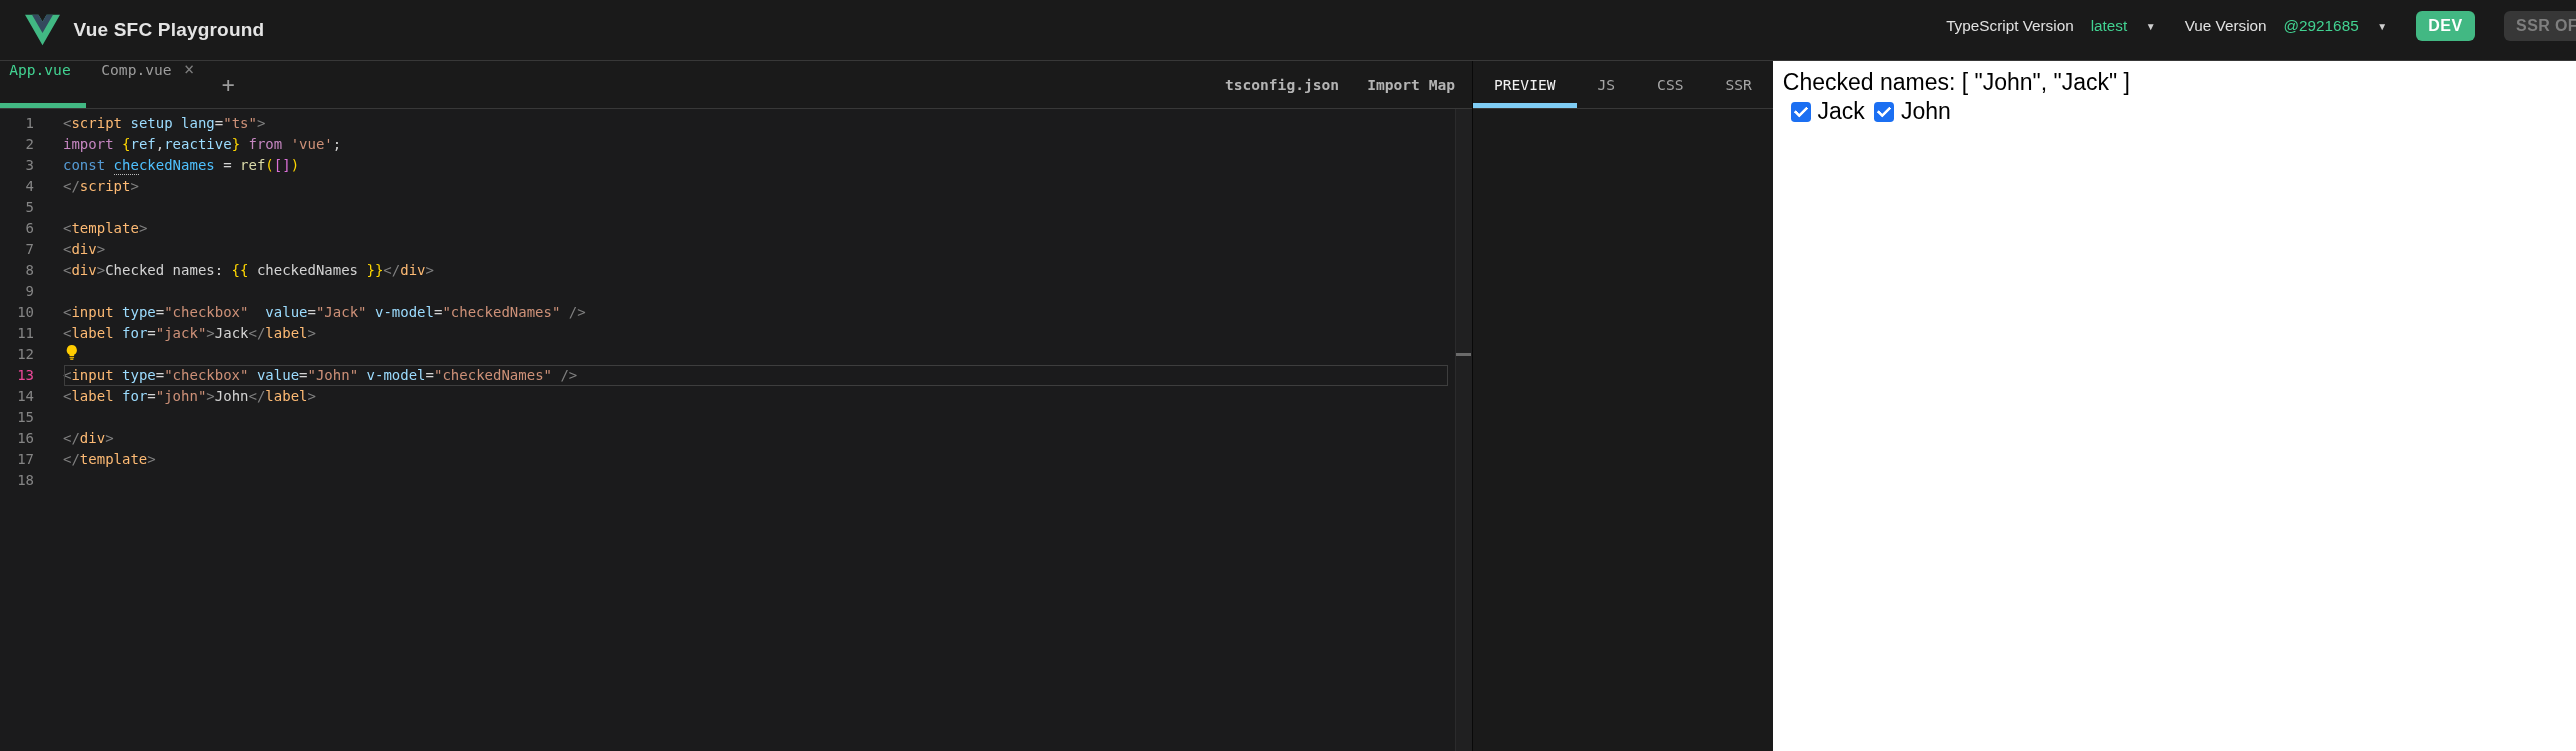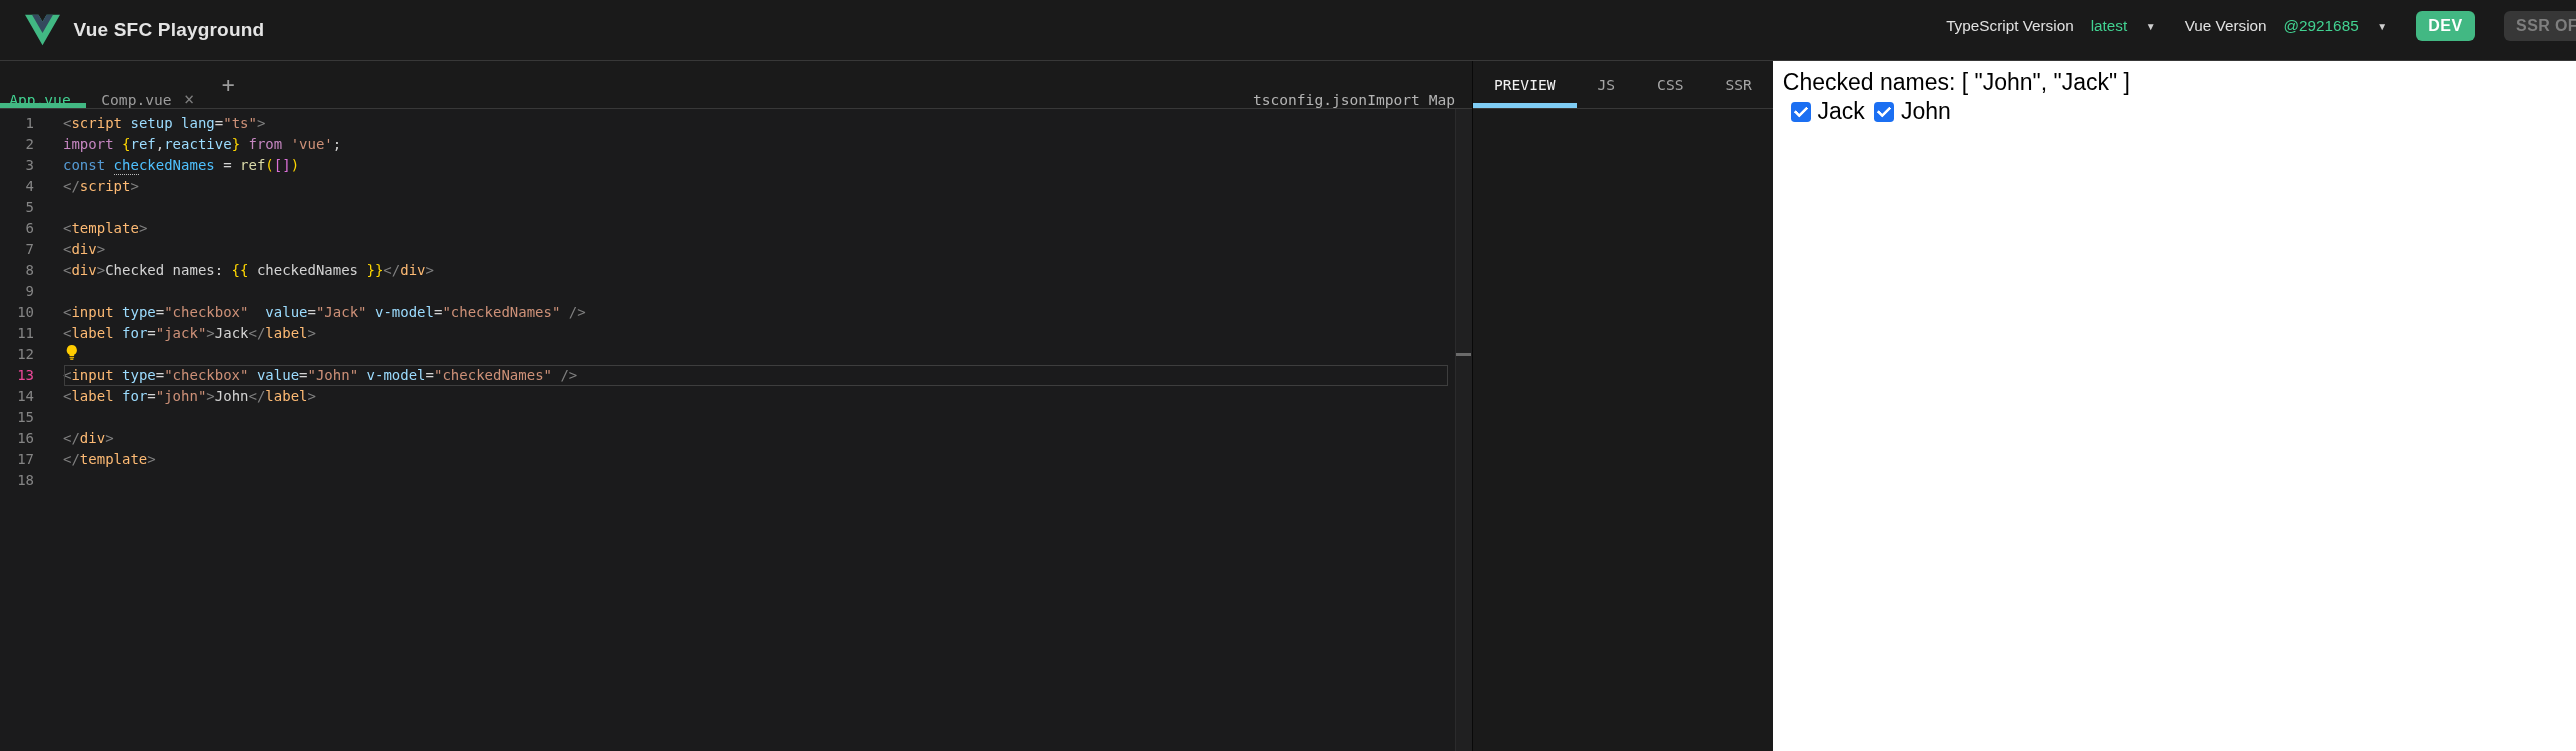--- a/index.html
+++ b/index.html
@@ -23,28 +23,28 @@
 
   
   .main { display:flex; height:699px; }
   .left-pane  { width:1472px; flex:none; display:flex; flex-direction:column; background:#1b1b1c; }
   .right-pane { flex:1; display:flex; flex-direction:row; background:#1a1a1a; border-left:0.8px solid #090909; }
 
   
   .tabbar { height:48px; flex:none; display:flex; align-items:stretch;
             border-bottom:0.8px solid #383838; background:#1a1a1a;
             font-family:"DejaVu Sans Mono", monospace; font-size:14.6px; }
-  .file-tab { display:flex; align-items:flex-end; padding:0 15.3px; color:#9d9d9d; position:relative; cursor:pointer; }
+  .file-tab { display:flex; align-items:flex-start; padding:0 15.3px; color:#9d9d9d; position:relative; cursor:pointer; }
   .file-tab.first { padding-left:9.2px; }
   .file-tab.active { color:#42d392; }
   .file-tab.active::after { content:''; position:absolute; left:0; right:0; bottom:0; height:4.6px; background:#42b883; }
   .tab-close { margin-left:12.3px; color:#7d7d7d; font-size:17px; line-height:1; cursor:pointer; }
   .add-tab { background:none; border:none; color:#9b9b9b; font-size:21.5px; padding:0 12.3px; cursor:pointer;
              font-family:"DejaVu Sans Mono", monospace; }
-  .tab-right { margin-left:auto; display:flex; align-items:flex-end; padding-right:17px; }
+  .tab-right { margin-left:auto; display:flex; align-items:center; gap:28px; padding-right:17px;font-weight:bold; }
   .cfg-item { color:#b4b4b4; cursor:pointer; }
   .out-tab { display:flex; align-items:center; padding:0 21px; color:#a6a6a6; position:relative; cursor:pointer; }
   .out-tab.active { color:#f2f2f2; }
   .out-tab.active::after { content:''; position:absolute; left:0; right:0; bottom:0; height:4.6px; background:#7fcdf5; }
 
   
   .editor { flex:1; position:relative; padding-top:3.8px; background:#1b1b1c; overflow:hidden;
             font-family:"DejaVu Sans Mono", monospace; font-size:14px; }
   .scroll-gutter { position:absolute; right:0; top:0; bottom:0; width:17px; background:#202021; border-left:0.8px solid #2b2b2c; }
   .ruler-marker { position:absolute; right:0.8px; top:244px; width:15.3px; height:3.1px; background:#6b6b6b; }

